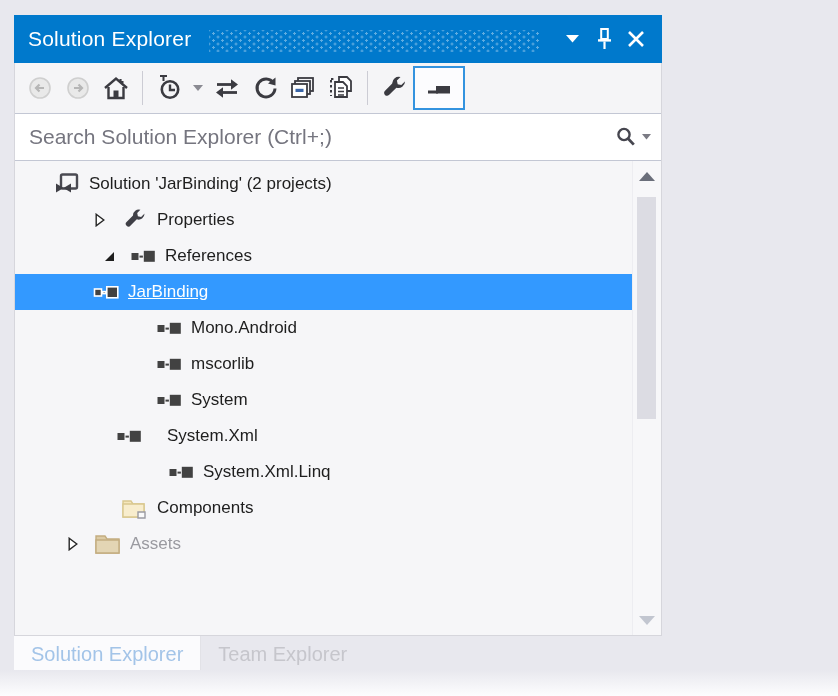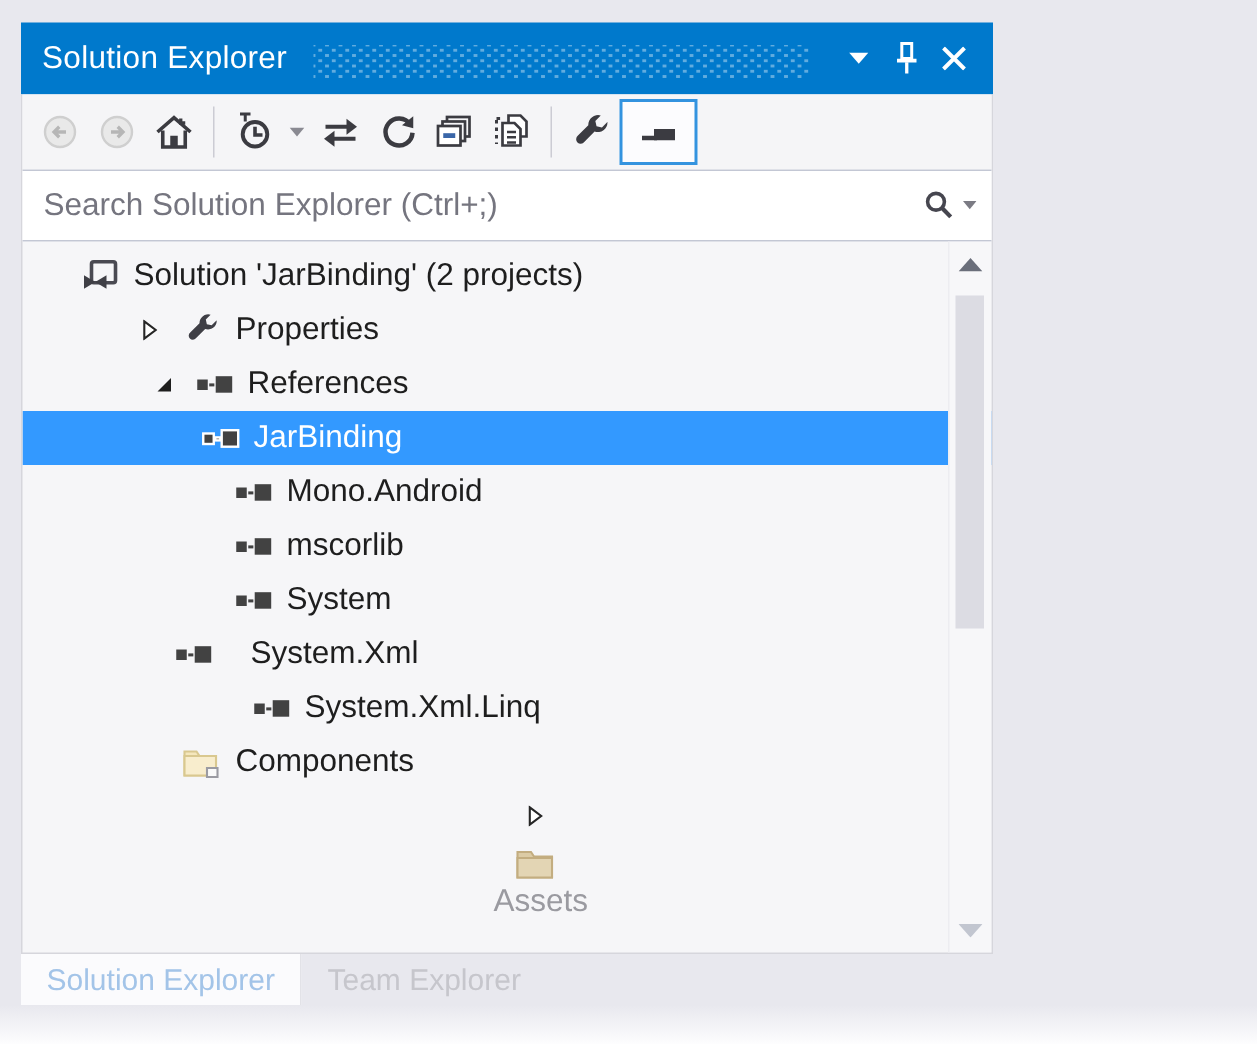--- a/index.html
+++ b/index.html
@@ -40,21 +40,21 @@
   .search-box{height:46px;background:#fff;border:1px solid #c3c7d4;border-left:none;border-right:none;
     display:flex;align-items:center;padding:0 10px 0 12px;}
   .search-input{flex:1;border:none;outline:none;font-family:"Liberation Sans",sans-serif;
     font-size:21px;color:#333;background:transparent;}
   .search-input::placeholder{color:#75757f;opacity:1;}
   .search-glyph{display:flex;align-items:center;gap:5px;}
 
   
   .tree{position:relative;height:474px;overflow:hidden;}
   .rows{position:absolute;left:0;top:5px;right:0;}
-  .row{height:36px;display:flex;align-items:center;font-size:21px;color:#1e1e1e;white-space:nowrap;}
+  .row{height:36px;display:flex;align-items:center;font-size:17px;color:#1e1e1e;white-space:nowrap;}
   .row .expander{width:34px;height:36px;display:flex;align-items:center;justify-content:flex-start;
     padding-left:8px;box-sizing:border-box;flex:0 0 auto;}
   .row .node-icon{width:27px;height:27px;display:flex;align-items:center;justify-content:center;
     flex:0 0 auto;margin-right:9px;}
   .row.selected{background:#3399ff;color:#fff;}
   .row.muted .label{color:#9a9aa0;}
 
   
   .vscroll{position:absolute;top:0;right:0;bottom:0;width:28px;background:#f7f7f9;
     border-left:1px solid #ededf1;}
@@ -229,21 +229,21 @@
             </span>
             <span class="node-icon">
               <svg width="26" height="18" viewBox="0 0 26 18">
     <rect x="1.5" y="6" width="7" height="7" fill="#424242"></rect>
     <rect x="9.5" y="8.6" width="3.4" height="2" fill="#424242"></rect>
     <rect x="13.8" y="3.8" width="11" height="11" fill="#424242"></rect>
               </svg>
             </span>
             <span class="label">References</span>
           </div>
-          <div class="row selected" style="padding-left: 84px;">
+          <div class="row selected" style="padding-left: 43px; text-decoration: underline;">
             <span class="expander"></span>
             <span class="node-icon">
               <svg width="26" height="18" viewBox="0 0 26 18">
     <rect x="1.5" y="6" width="7" height="7" fill="#424242" stroke="#ffffff" stroke-width="1.6"></rect>
     <rect x="9.5" y="8.6" width="3.4" height="2" fill="#424242" stroke="#ffffff" stroke-width="1.6"></rect>
     <rect x="13.8" y="3.8" width="11" height="11" fill="#424242" stroke="#ffffff" stroke-width="1.6"></rect>
               </svg>
             </span>
             <span class="label">JarBinding</span>
           </div>
@@ -306,21 +306,21 @@
             <span class="expander"></span>
             <span class="node-icon">
               <svg width="27" height="24" viewBox="0 0 27 24">
     <path d="M2 5 h8 l2 3 h11 v13 H2 z" fill="#f5e7bc" stroke="#d9c88f" stroke-width="1.4"></path>
     <path d="M2 8 h21 v13 H2 z" fill="#f8edcd" stroke="#d9c88f" stroke-width="1.4"></path>
     <path d="M17 16 h7 v6 h-7 z" fill="#fafafa" stroke="#9b9ba2" stroke-width="1.4"></path>
               </svg>
             </span>
             <span class="label">Components</span>
           </div>
-          <div class="row muted" style="padding-left: 45px; flex-direction: column;">
+          <div class="row muted" style="padding-left: 45px;">
             <span class="expander">
               <svg width="10" height="14" viewBox="0 0 10 14">
                 <polygon points="1.2,1.2 8.8,7 1.2,12.8" fill="#ffffff" stroke="#262626" stroke-width="1.4"></polygon>
               </svg>
             </span>
             <span class="node-icon">
               <svg width="27" height="22" viewBox="0 0 27 22">
     <path d="M2 3 h9 l2 3 h12 v14 H2 z" fill="#dccba5" stroke="#c3ad80" stroke-width="1.4"></path>
     <path d="M2 7 h23 v13 H2 z" fill="#e3d5b4" stroke="#c3ad80" stroke-width="1.4"></path>
               </svg>

